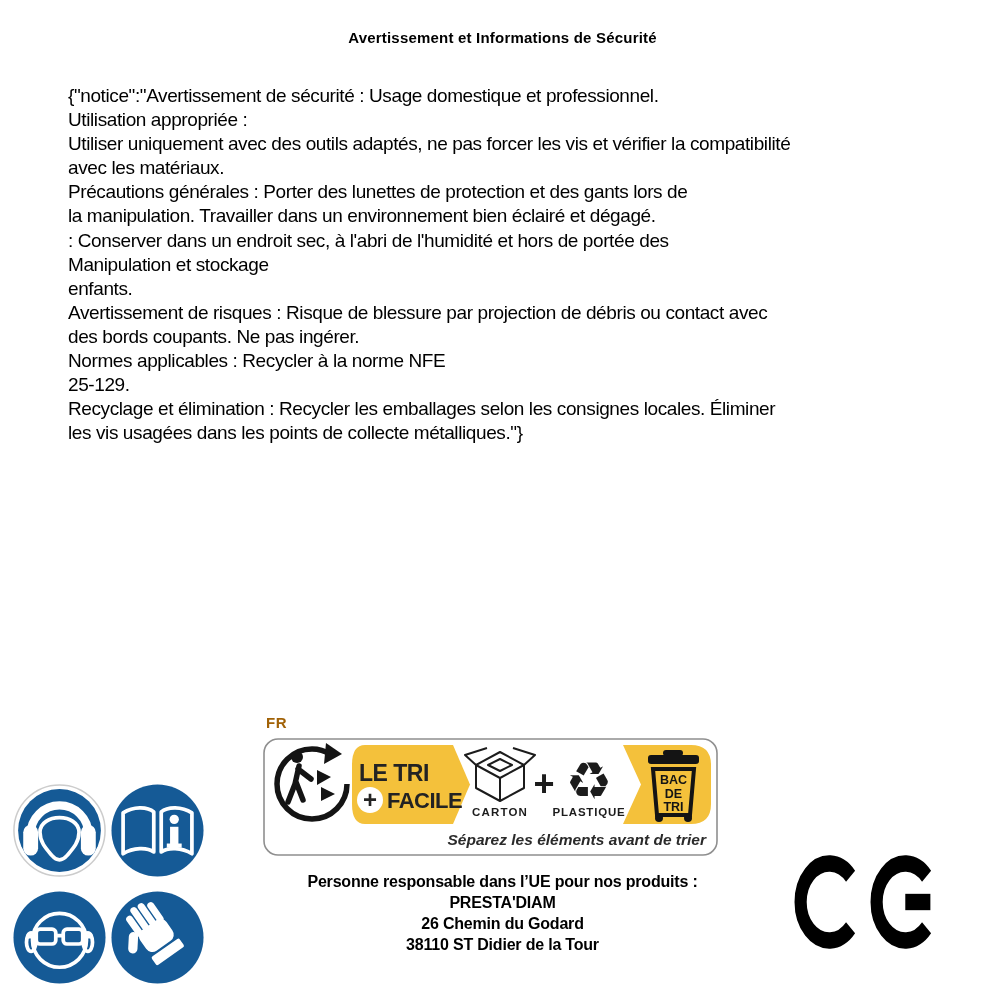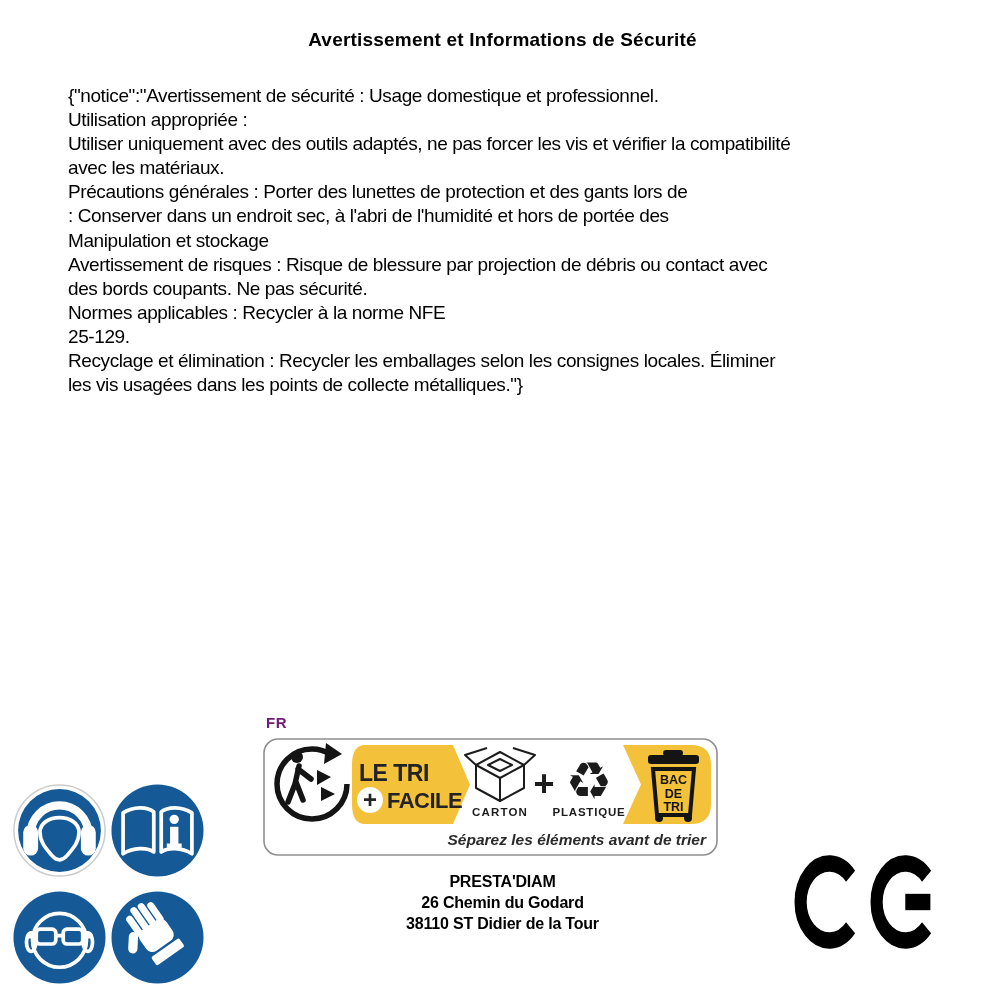--- a/index.html
+++ b/index.html
@@ -1,50 +1,52 @@
 <!DOCTYPE html>
 <html><head>
 <meta charset="utf-8">
 <style>
   html,body{margin:0;padding:0;background:#fff;}
   body{width:1005px;height:1005px;position:relative;overflow:hidden;
        font-family:"Liberation Sans",sans-serif;color:#000;}
   .page-title{position:absolute;top:29px;left:0;width:100%;text-align:center;
-       font-size:19px;font-weight:bold;letter-spacing:.2px;}
+       font-size:15px;font-weight:bold;letter-spacing:.2px;}
   .notice{position:absolute;left:68px;top:84px;font-size:19px;line-height:24.1px;
        letter-spacing:-0.4px;white-space:nowrap;}
   .icons-grid{position:absolute;left:13px;top:784px;display:grid;
        grid-template-columns:93px 93px;column-gap:5px;row-gap:14px;}
   .icons-grid svg{display:block;}
   .trilabel{position:absolute;left:263px;top:738px;width:455px;height:118px;}
   .fr-tag{position:absolute;top:-24px;left:3px;font-size:15px;font-weight:bold;
-       letter-spacing:.5px;color:#701a75;}
+       letter-spacing:.5px;color:#a16207;}
   .responsible{position:absolute;top:871px;left:0;width:100%;text-align:center;
        font-size:16px;font-weight:bold;line-height:21px;letter-spacing:-0.2px;}
   .ce{position:absolute;left:792px;top:851px;}
   svg text{font-family:"Liberation Sans",sans-serif;}
   text.recycle-glyph{font-family:"DejaVu Sans",sans-serif;}
 </style>
 </head>
 <body>
 
 <div>
 
   <div class="page-title">Avertissement et Informations de Sécurité</div>
 
   <div class="notice">
     <div>{"notice":"Avertissement de sécurité : Usage domestique et professionnel.</div>
     <div>Utilisation appropriée :</div>
     <div>Utiliser uniquement avec des outils adaptés, ne pas forcer les vis et vérifier la compatibilité</div>
     <div>avec les matériaux.</div>
     <div>Précautions générales : Porter des lunettes de protection et des gants lors de</div>
+    <div>la manipulation. Travailler dans un environnement bien éclairé et dégagé.</div>
     <div>: Conserver dans un endroit sec, à l'abri de l'humidité et hors de portée des</div>
     <div>Manipulation et stockage</div>
+    <div>enfants.</div>
     <div>Avertissement de risques : Risque de blessure par projection de débris ou contact avec</div>
-    <div>des bords coupants. Ne pas sécurité.</div>
+    <div>des bords coupants. Ne pas ingérer.</div>
     <div>Normes applicables : Recycler à la norme NFE</div>
     <div>25-129.</div>
     <div>Recyclage et élimination : Recycler les emballages selon les consignes locales. Éliminer</div>
     <div>les vis usagées dans les points de collecte métalliques."}</div>
   </div>
 
   <div class="icons-grid">
 
     <svg width="93" height="93" viewBox="0 0 100 100">
       <circle cx="50" cy="50" r="49" fill="#fff" stroke="#cccccc" stroke-width="1.6"></circle>
@@ -133,20 +135,21 @@
       </g>
       <text x="410.5" y="46" text-anchor="middle" font-size="12.5" font-weight="bold" fill="#141414">BAC</text>
       <text x="410.5" y="60" text-anchor="middle" font-size="12.5" font-weight="bold" fill="#141414">DE</text>
       <text x="410.5" y="73" text-anchor="middle" font-size="12.5" font-weight="bold" fill="#141414">TRI</text>
 
       <text x="443" y="107" text-anchor="end" font-size="15.5" font-weight="bold" font-style="italic" fill="#2a2a2a">Séparez les éléments avant de trier</text>
     </svg>
   </div>
 
   <div class="responsible">
+    <div>Personne responsable dans l’UE pour nos produits :</div>
     <div>PRESTA'DIAM</div>
     <div>26 Chemin du Godard</div>
     <div>38110 ST Didier de la Tour</div>
   </div>
 
   <svg class="ce" width="152" height="102" viewBox="0 0 212 106" preserveAspectRatio="none">
     <path d="M 81.7,26.2 A 40,40 0 1 0 81.7,79.8" fill="none" stroke="#000" stroke-width="17"></path>
     <path d="M 187.7,26.2 A 40,40 0 1 0 187.7,79.8" fill="none" stroke="#000" stroke-width="17"></path>
     <path d="M 158,53 H 193" fill="none" stroke="#000" stroke-width="17"></path>
   </svg>

